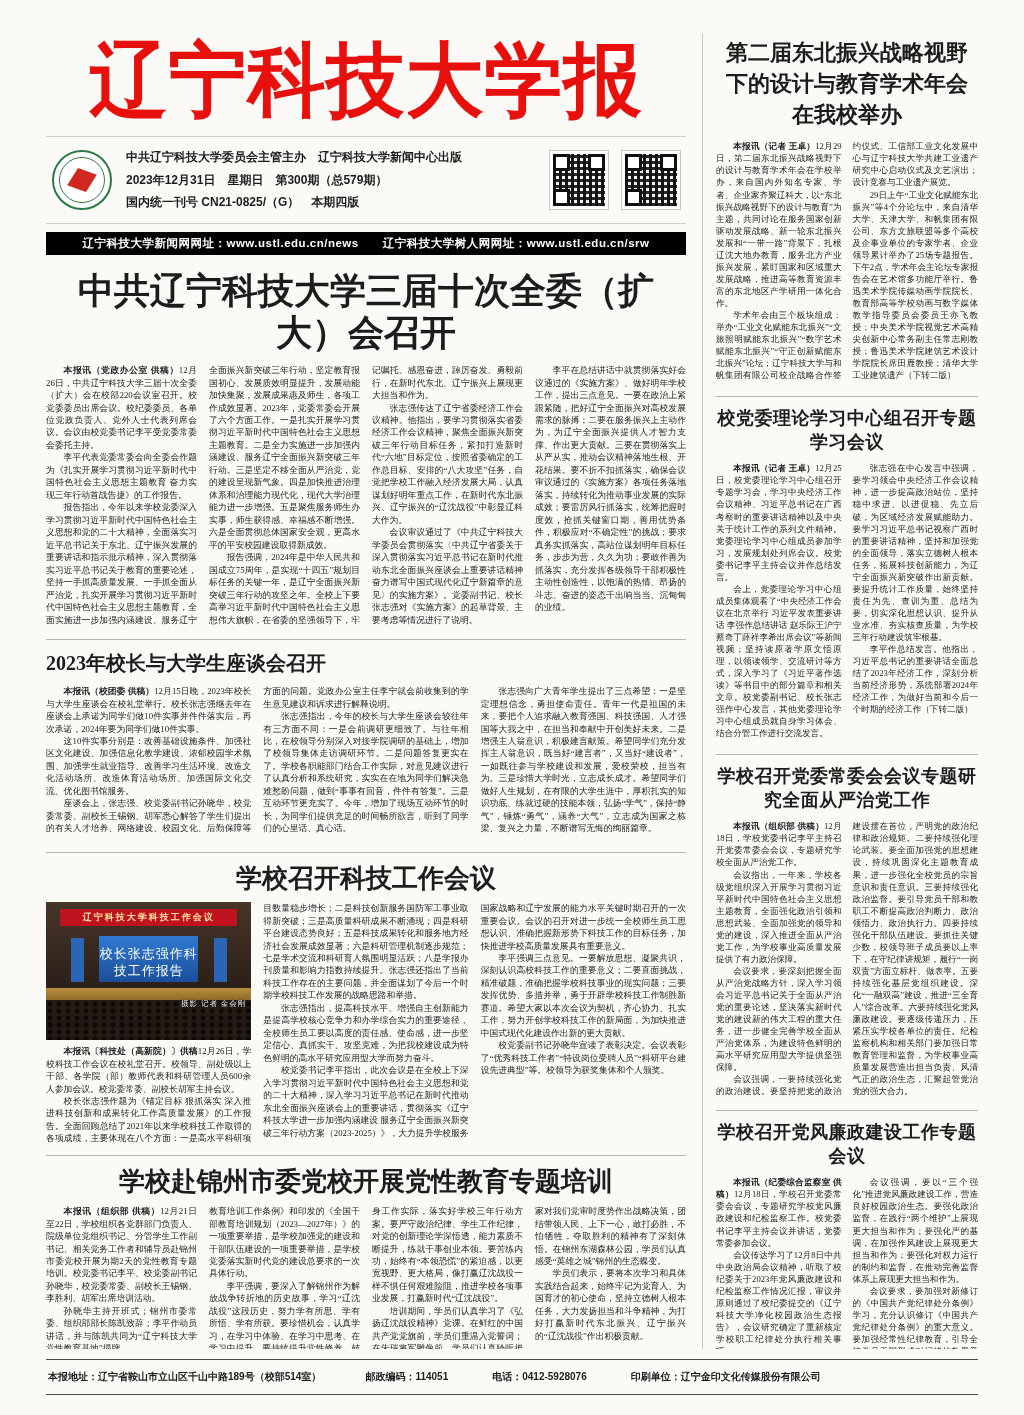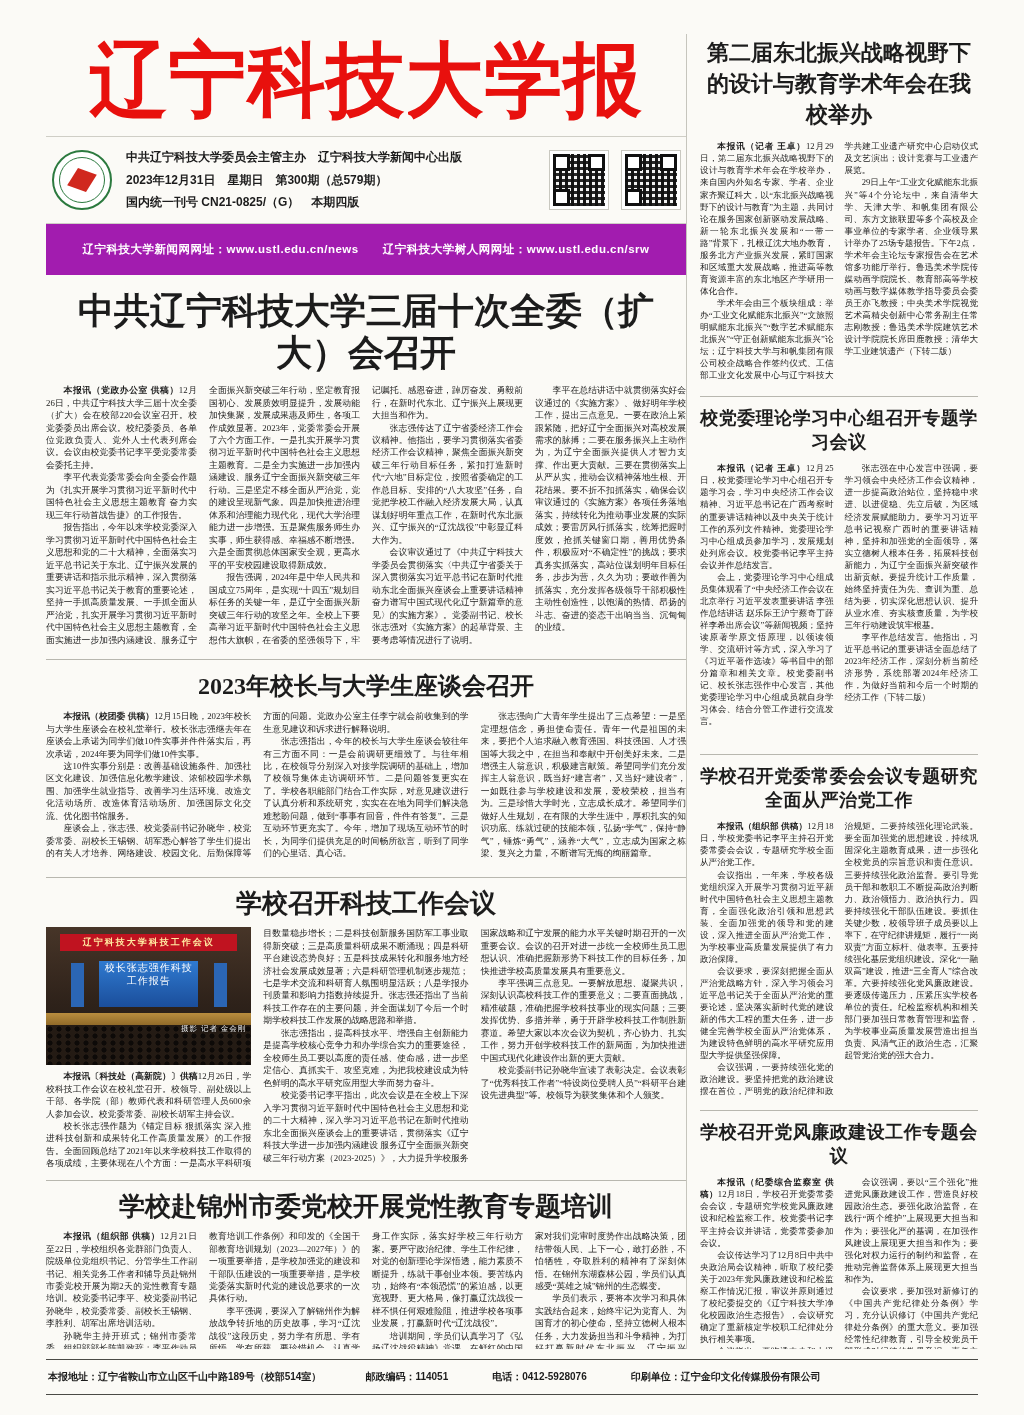--- a/index.html
+++ b/index.html
@@ -1,43 +1,43 @@
 <!DOCTYPE html>
 <html><head>
 <meta charset="utf-8">
 <style>
   html,body{margin:0;padding:0;background:#dddcd6;}
   .page{width:1024px;height:1415px;margin:0 auto;background:#fbfaf6;position:relative;overflow:hidden;
         font-family:"Liberation Serif","DejaVu Serif",serif;color:#1c1c1c;}
   .inner{position:absolute;left:46px;right:46px;top:34px;bottom:66px;display:grid;
-         grid-template-columns:640px 1fr;overflow:hidden;}
+         grid-template-columns:640px 1fr;column-gap:16px;overflow:hidden;}
   .main-col{overflow:hidden;}
   .side-col{border-left:1px solid #c6c5bd;padding-left:13px;overflow:hidden;}
 
   
   .mast-title{font-size:78px;font-weight:900;color:#e8100d;text-align:center;line-height:1.05;
               letter-spacing:1px;transform:scaleY(1.04);margin-top:6px;white-space:nowrap;}
   .mast-info{margin-top:14px;border-top:1px solid #cfcec6;border-bottom:1px solid #cfcec6;
              padding:9px 6px;display:flex;align-items:center;gap:14px;}
   .seal{width:56px;height:56px;border-radius:50%;border:2px solid #2c7a3f;flex:0 0 auto;position:relative;background:#fff;}
   .seal .mark{position:absolute;left:50%;top:50%;width:20px;height:20px;background:#d0281e;
               transform:translate(-50%,-50%) rotate(20deg) skewX(-12deg);}
   .seal .ring{position:absolute;inset:5px;border:1px solid #2c7a3f;border-radius:50%;}
   .mast-lines{flex:1 1 auto;font-size:12px;font-weight:bold;line-height:1.9;font-family:"Liberation Sans",sans-serif;}
   .qr{width:52px;height:52px;flex:0 0 auto;position:relative;border:3px solid #fff;outline:1px solid #c9c8c0;
       background:repeating-linear-gradient(0deg,rgba(17,17,17,.9) 0 3px,transparent 3px 6px),
                  repeating-linear-gradient(90deg,#161616 0 3px,#f2f2f2 3px 6px);}
   .qr .f{position:absolute;width:11px;height:11px;border:3px solid #101010;background:#fff;}
   .qr .f1{left:0;top:0}.qr .f2{right:0;top:0}.qr .f3{left:0;bottom:0}
-  .green-bar{background:#a21caf;color:#fff;text-align:center;font-weight:bold;
-             font-size:11.5px;padding:18px 0;font-family:"Liberation Sans",sans-serif;letter-spacing:.5px;}
+  .green-bar{margin-top:8px;background:#000000;color:#fff;text-align:center;font-weight:bold;
+             font-size:11.5px;padding:4px 0;font-family:"Liberation Sans",sans-serif;letter-spacing:.5px;}
 
   
   .hl-xl{font-size:36px;font-weight:900;text-align:center;margin:16px 0 10px;letter-spacing:0;line-height:1.15;}
-  .hl-l{font-size:24px;font-weight:900;text-align:center;margin:10px 0 8px;}
+  .hl-l{font-size:20px;font-weight:900;text-align:left;margin:10px 0 8px;}
   .hl-m{font-size:26px;font-weight:900;text-align:center;margin:8px 0 6px;}
   .hl-side-big{font-size:22px;font-weight:900;text-align:center;line-height:1.4;margin:4px 0 10px;}
   .hl-side{font-size:18px;font-weight:900;text-align:center;margin:9px 0 8px;letter-spacing:.5px;}
 
   
   .bodytext{font-size:8.8px;line-height:1.42;text-align:justify;column-gap:12px;column-fill:auto;overflow:hidden;}
   .cols4{column-count:4;}
   .cols3{column-count:3;}
   .side-body{column-count:2;column-gap:11px;column-fill:auto;font-size:8.6px;line-height:1.4;
              text-align:justify;overflow:hidden;}
@@ -46,21 +46,21 @@
   .rule{border:none;border-top:1px solid #b8b7af;margin:7px 0;}
   .rule-side{border:none;border-top:1px solid #b8b7af;margin:8px 0;}
 
   
   .photo{break-inside:avoid;width:100%;height:138px;position:relative;overflow:hidden;margin-bottom:5px;
          background:linear-gradient(#473528 0%,#2e221a 55%,#1f1712 100%);}
   .photo .banner{position:absolute;left:7%;right:7%;top:7px;height:17px;background:#c01320;color:#ffe9a0;
                  font-size:9px;font-weight:bold;text-align:center;line-height:17px;letter-spacing:2px;}
   .photo .screen{position:absolute;left:26%;width:48%;top:34px;height:46px;
                  background:linear-gradient(#2f7ad0,#1b4e9b);color:#fff;text-align:center;}
-  .photo .screen .t{font-size:10px;line-height:1.3;letter-spacing:1px;}
+  .photo .screen .t{font-size:13px;line-height:1.3;padding-top:10px;letter-spacing:1px;}
   .photo .panel{position:absolute;top:36px;width:13px;height:44px;background:#2b66b5;}
   .photo .pl{left:12%}.photo .pr{right:12%}
   .photo .stagefront{position:absolute;left:0;right:0;top:86px;height:14px;
                      background:linear-gradient(#b98d3e,#8a6526);}
   .photo .audience{position:absolute;left:0;right:0;bottom:0;height:40px;background:#241b14;
         background-image:radial-gradient(circle at 4px 4px,#0d0a08 2.3px,transparent 2.8px);
         background-size:9px 7px;}
   .photo .credit{position:absolute;right:5px;bottom:30px;color:#f3f3f3;font-size:7.5px;
                  text-shadow:0 0 2px #000;letter-spacing:1px;}
 

